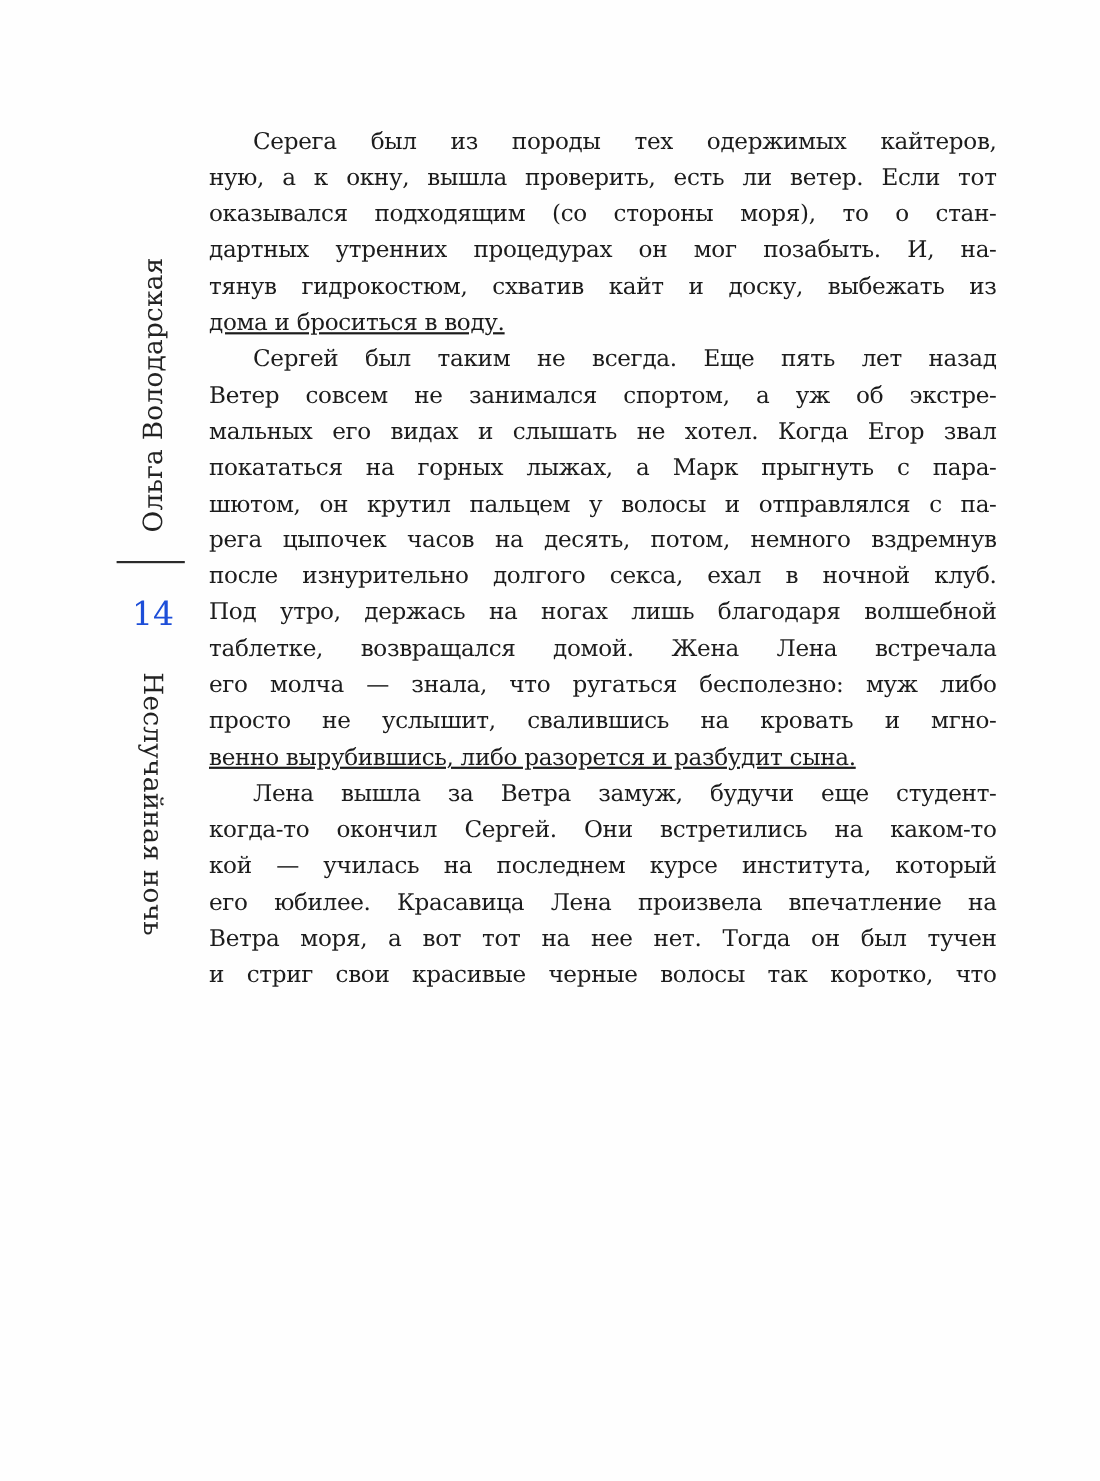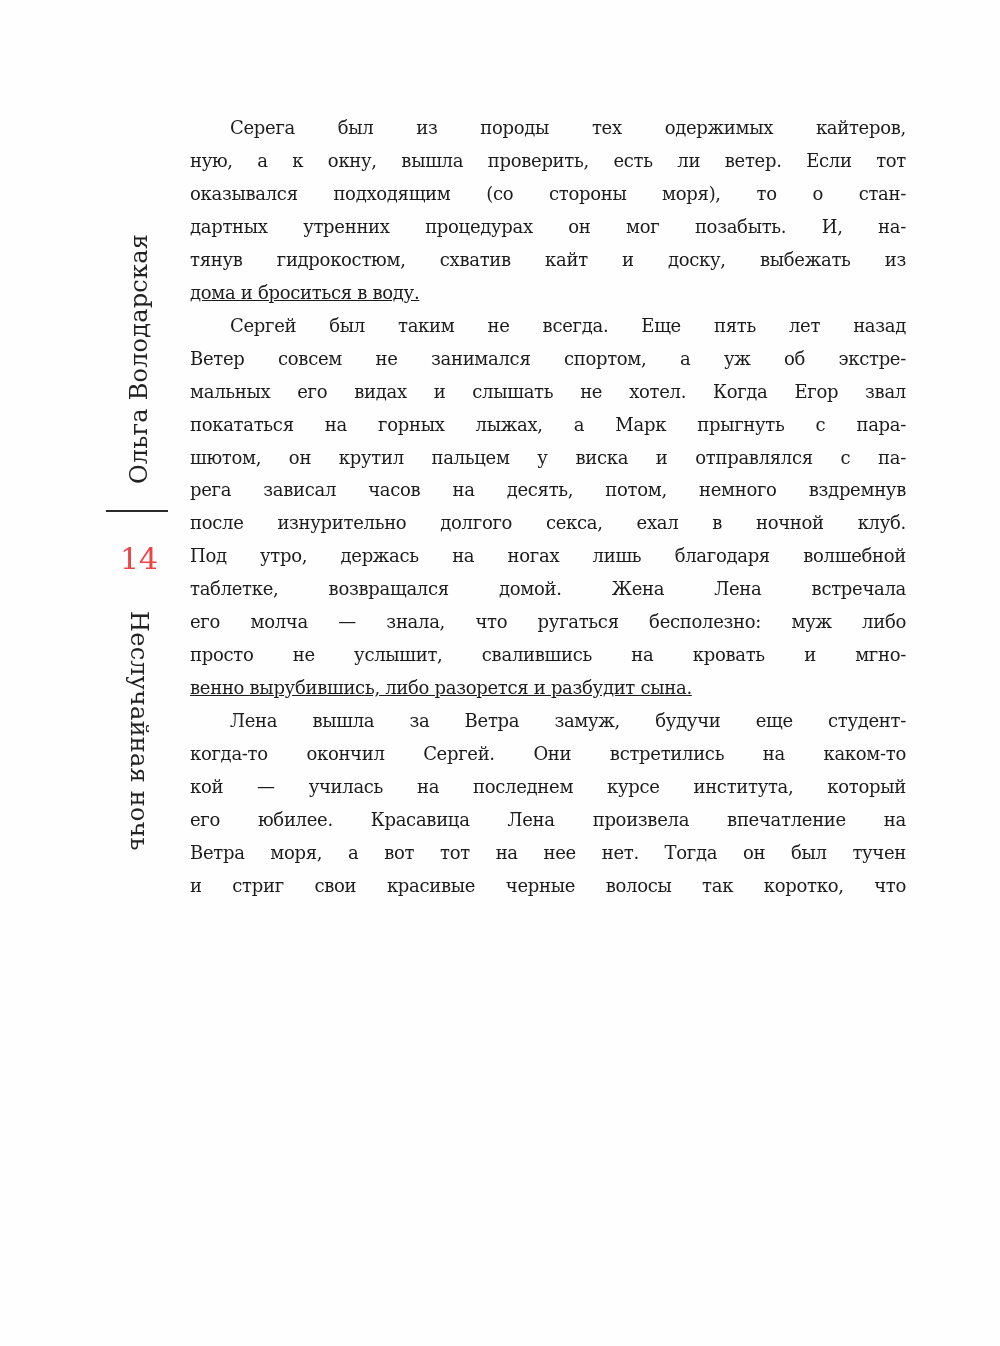--- a/index.html
+++ b/index.html
@@ -37,31 +37,31 @@
     position: absolute;
     left: 106px; top: 510px;
     width: 62px; height: 0;
     border-top: 2px solid #2a2a2a;
   }
   .page-number {
     position: absolute;
     left: 139px; top: 541px;
     transform: translateX(-50%);
     font-size: 30px;
-    color: #ef4444;
+    color: #1d4ed8;
   }
 
   
   .text-column {
     position: absolute;
     left: 190px; top: 112px;
     width: 716px;
   }
   .line {
-    font-size: 18px;
+    font-size: 21px;
     line-height: 32.95px;
     letter-spacing: -0.3px;
     text-align: justify;
     text-align-last: justify;
     overflow: hidden;
     white-space: normal;
     color: #1c1c1c;
   }
   .line.first { text-indent: 40px; }
   .line.end { text-align-last: left; text-decoration: underline; }
@@ -83,22 +83,22 @@
       <div class="line first">Серега был из породы тех одержимых кайтеров,</div>
       <div class="line">ную, а к окну, вышла проверить, есть ли ветер. Если тот</div>
       <div class="line">оказывался подходящим (со стороны моря), то о стан-</div>
       <div class="line">дартных утренних процедурах он мог позабыть. И, на-</div>
       <div class="line">тянув гидрокостюм, схватив кайт и доску, выбежать из</div>
       <div class="line end">дома и броситься в воду.</div>
       <div class="line first">Сергей был таким не всегда. Еще пять лет назад</div>
       <div class="line">Ветер совсем не занимался спортом, а уж об экстре-</div>
       <div class="line">мальных его видах и слышать не хотел. Когда Егор звал</div>
       <div class="line">покататься на горных лыжах, а Марк прыгнуть с пара-</div>
-      <div class="line">шютом, он крутил пальцем у виска и отправлялся с па-</div>
-      <div class="line">рега зависал часов на десять, потом, немного вздремнув</div>
+      <div class="line">шютом, он крутил пальцем у волосы и отправлялся с па-</div>
+      <div class="line">рега цыпочек часов на десять, потом, немного вздремнув</div>
       <div class="line">после изнурительно долгого секса, ехал в ночной клуб.</div>
       <div class="line">Под утро, держась на ногах лишь благодаря волшебной</div>
       <div class="line">таблетке, возвращался домой. Жена Лена встречала</div>
       <div class="line">его молча — знала, что ругаться бесполезно: муж либо</div>
       <div class="line">просто не услышит, свалившись на кровать и мгно-</div>
       <div class="line end">венно вырубившись, либо разорется и разбудит сына.</div>
       <div class="line first">Лена вышла за Ветра замуж, будучи еще студент-</div>
       <div class="line">когда-то окончил Сергей. Они встретились на каком-то</div>
       <div class="line">кой — училась на последнем курсе института, который</div>
       <div class="line">его юбилее. Красавица Лена произвела впечатление на</div>

